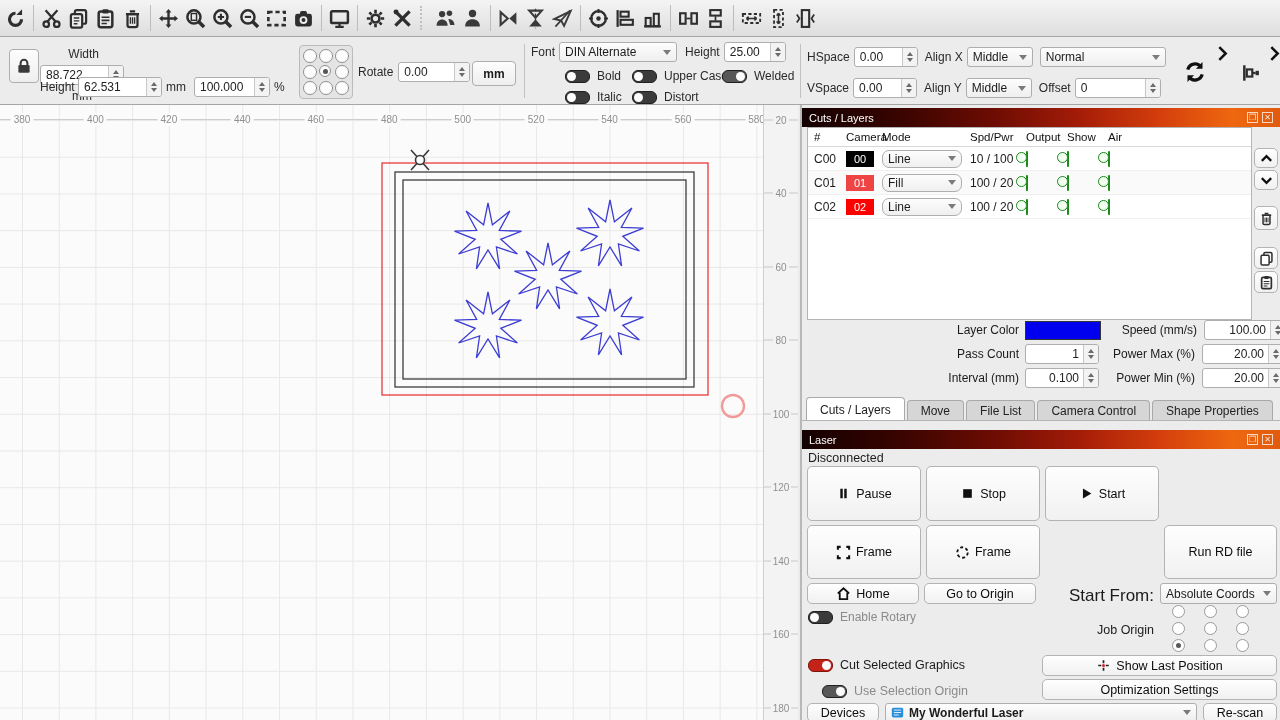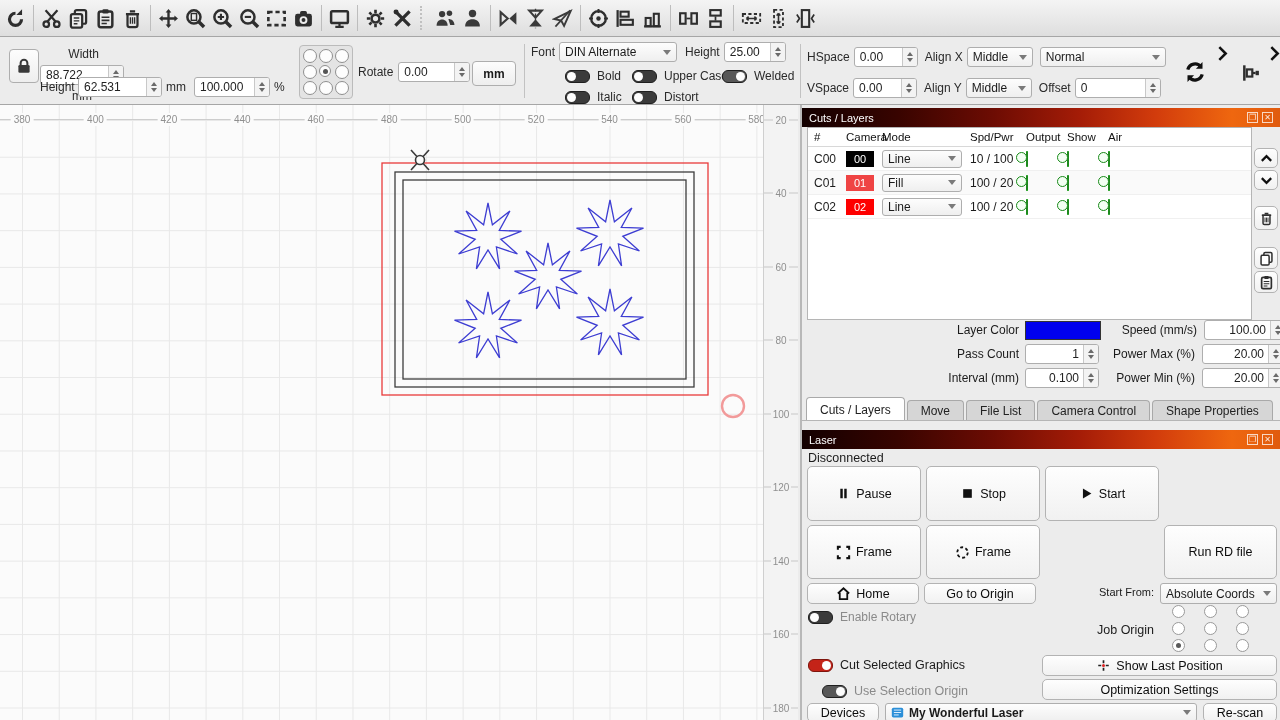--- a/index.html
+++ b/index.html
@@ -54,21 +54,21 @@
   #layer-table{position:absolute;left:5px;top:22px;width:445px;height:193px;background:#fff;border:1px solid #b5b5b5;box-sizing:border-box;overflow:hidden;}
   .lt-head{display:flex;height:18px;align-items:center;border-bottom:1px solid #d8d8d8;font-size:11.5px;color:#111;}
   .lt-row{display:flex;height:23px;align-items:center;border-bottom:1px solid #f0f0f0;font-size:12px;}
   .lt-row:nth-child(odd){background:#fafafa;}
   .c-id{width:32px;padding-left:6px;}
   .c-layer{width:36px;}
   .c-mode{width:88px;}
   .c-spd{width:56px;}
   .c-out,.c-show,.c-air{width:41px;}
   .swatch{width:28px;height:16px;display:flex;align-items:center;justify-content:center;color:#fff;font-size:11px;}
-  .mode-sel{width:80px;height:18px;font-size:12px;}
+  .mode-sel{width:80px;height:18px;font-size:12px;border-radius:7px;}
   .tgl{width:26px;height:13px;border-radius:7px;background:#2ecb2e;border:1px solid #1d891d;position:relative;}
   .tgl::after{content:'';position:absolute;width:11px;height:11px;border-radius:50%;background:#f3fff3;border:1px solid #188a18;box-sizing:border-box;top:0;right:0;}
   .side-btn{position:absolute;left:452px;width:24px;height:20px;}
   .side-btn svg{width:14px;height:14px;}
   .set-row{position:absolute;display:flex;align-items:center;}
   .set-lab{text-align:right;white-space:nowrap;}
   .tabs{position:absolute;left:4px;top:292px;display:flex;align-items:flex-end;height:24px;}
   .tab{background:#d6d6d6;border:1px solid #a9a9a9;border-bottom:none;border-radius:4px 4px 0 0;height:20px;display:flex;align-items:center;padding:0 13px;margin-right:2px;font-size:12px;color:#222;}
   .tab.active{background:#fff;height:23px;}
   .lbtn{position:absolute;background:linear-gradient(#fefefe,#f1f1f1);border:1px solid #b3b3b3;border-radius:5px;display:flex;align-items:center;justify-content:center;gap:5px;font-size:12.5px;color:#0c0c0c;box-sizing:border-box;}
@@ -717,21 +717,21 @@
   <div class="lbtn" style="left:5px;top:478px;width:112px;height:21px;">
     <svg viewBox="0 0 16 16">
         <path d="M2 8l6-5.6L14 8" fill="none" stroke="#111" stroke-width="1.9"></path>
         <path d="M4 7.2V14h8V7.2" fill="none" stroke="#111" stroke-width="1.9"></path>
       </svg>
       <span>Home</span>
     </div>
   <div class="lbtn" style="left:122px;top:478px;width:112px;height:21px;">
       <span>Go to Origin</span>
     </div>
-  <div class="abs" style="left:252px;top:481px;width:100px;text-align:right;font-size:11px;">Start From:</div>
+  <div class="abs" style="left:252px;top:481px;width:100px;text-align:right;font-size:17px;">Start From:</div>
   <div class="sel" style="position:absolute;left:358px;top:478px;width:117px;height:21px;">
       <span class="val">Absolute Coords</span>
       <span class="car"></span>
     </div>
 
   <div class="tog-row" style="left:6px;top:505px;">
     <span class="tog"></span>
     <span class="dim">Enable Rotary</span>
     </div>
   <div class="abs" style="left:252px;top:518px;width:100px;text-align:right;font-size:12.5px;">Job Origin</div>

